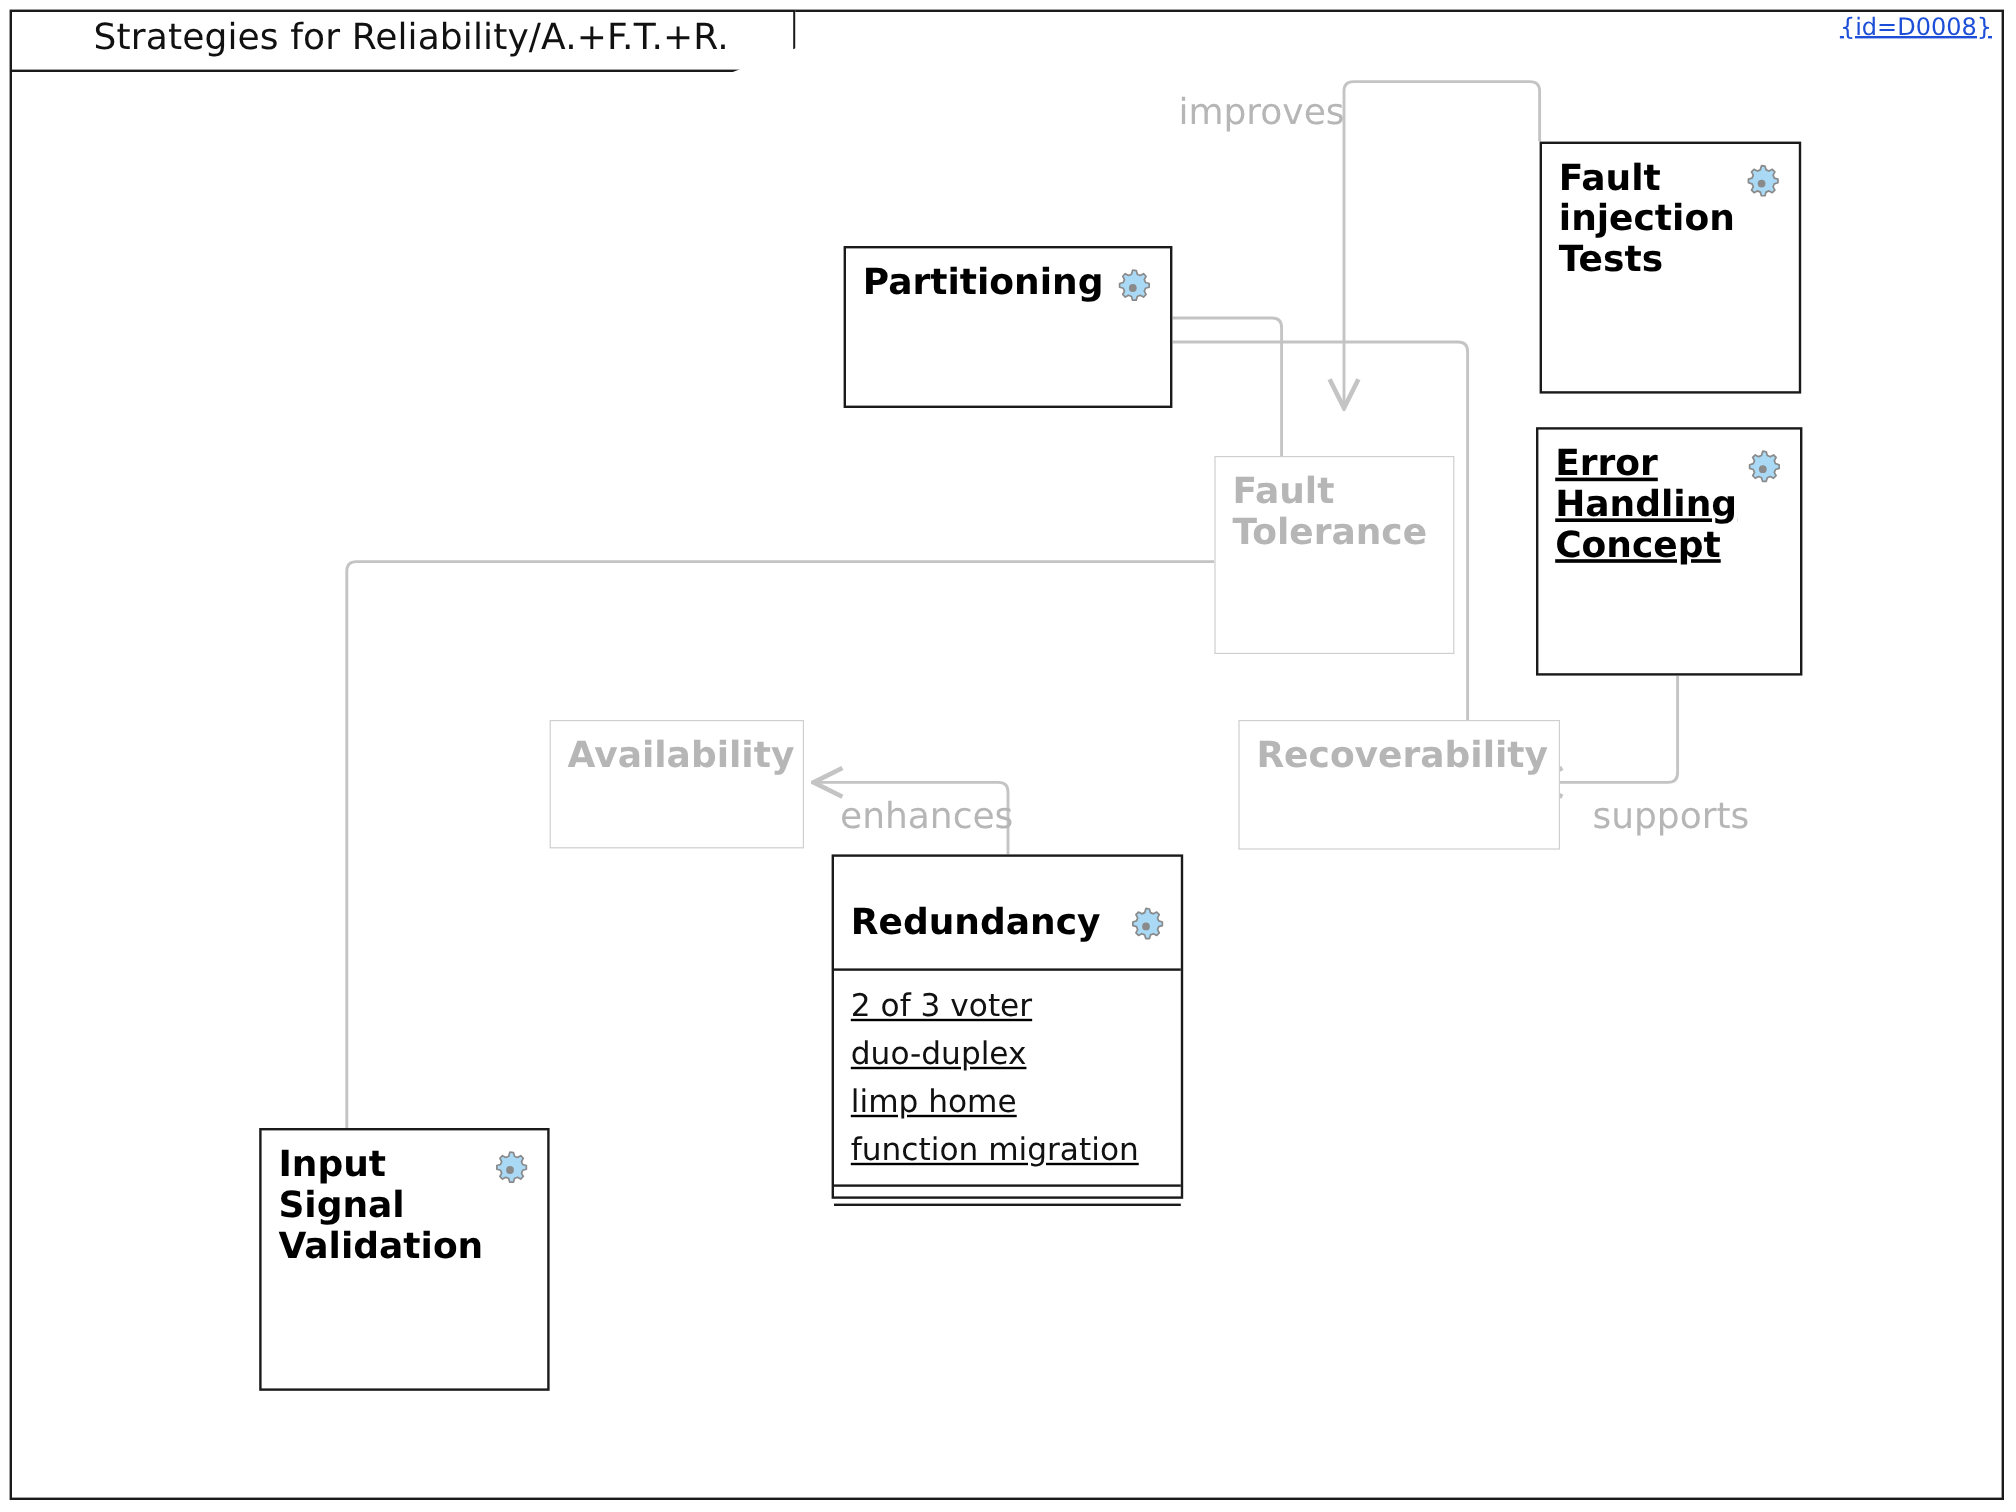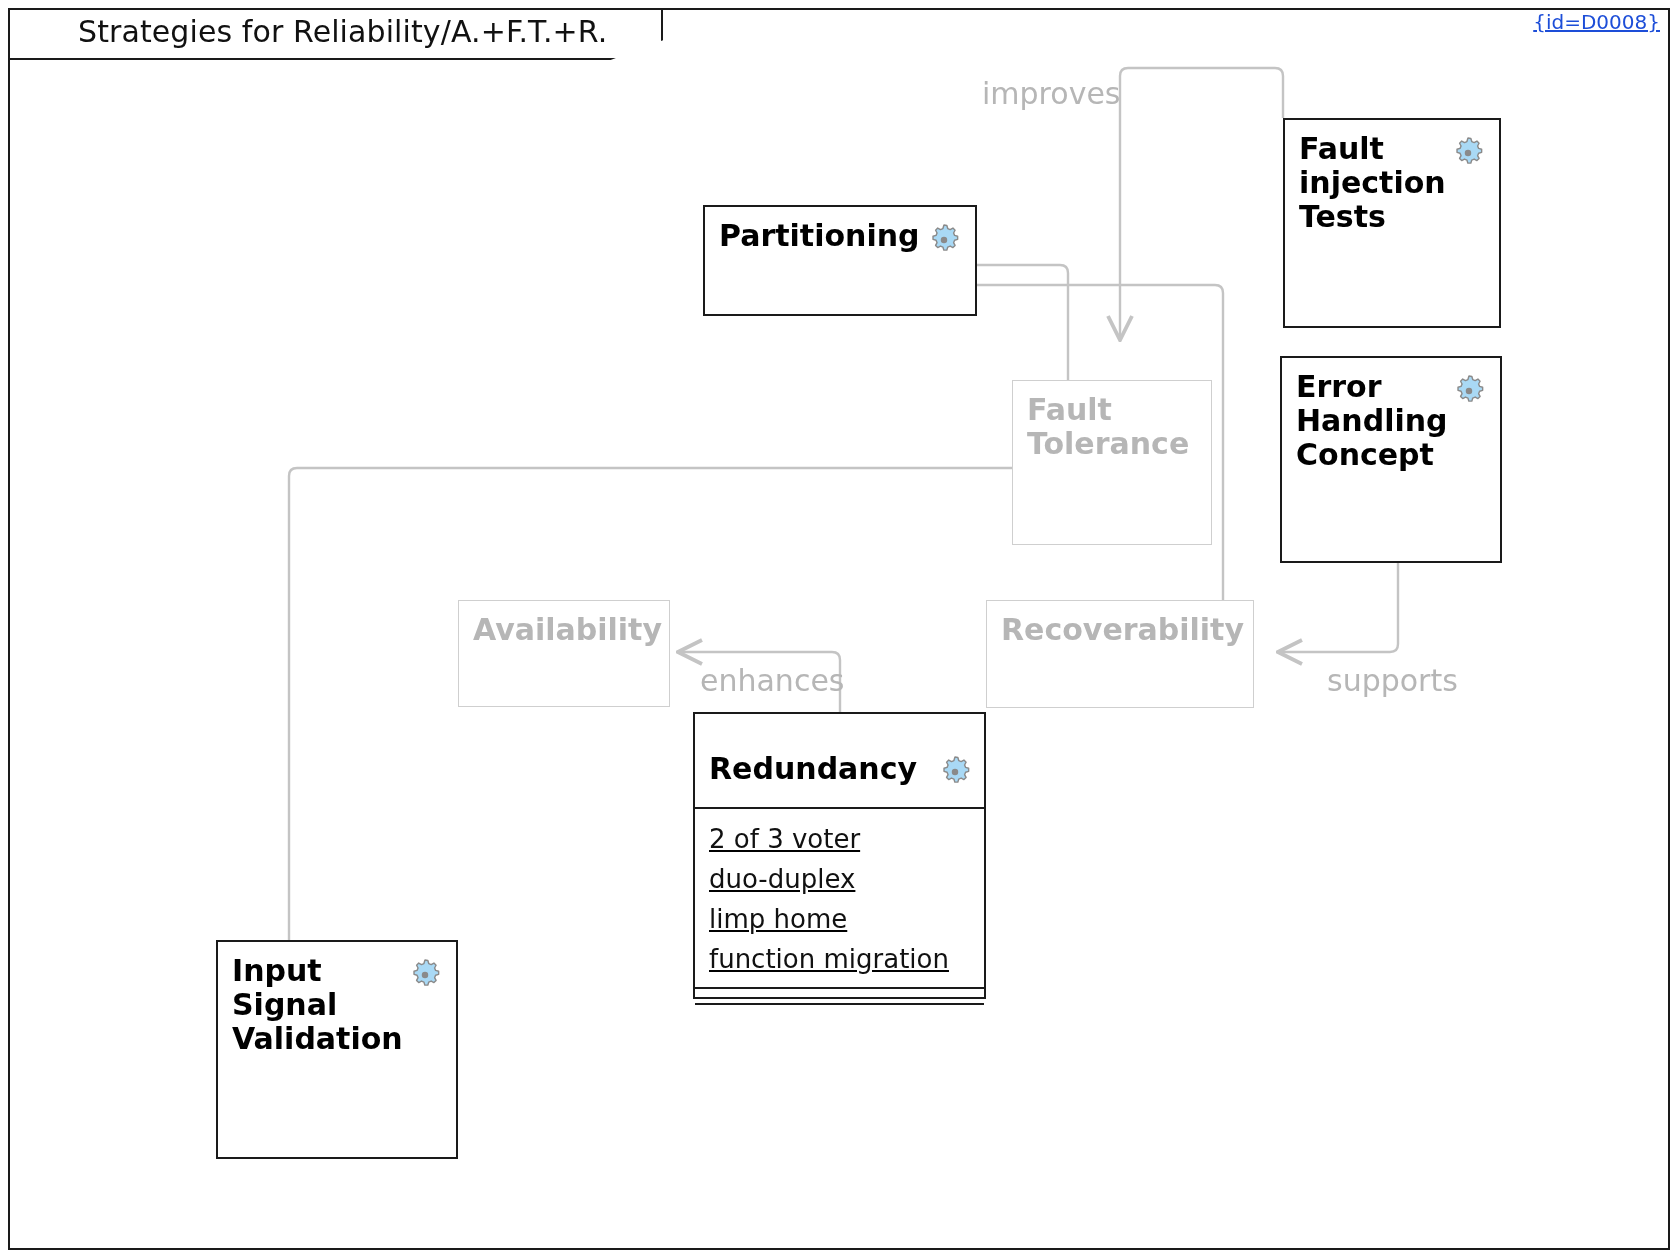--- a/index.html
+++ b/index.html
@@ -178,58 +178,58 @@
       <path d="M 840 712 L 840 660 Q 840 652 832 652 L 678 652" marker-end="url(#arrowOpen)"></path>
 
       <path d="M 1398 563 L 1398 644 Q 1398 652 1390 652 L 1278 652" marker-end="url(#arrowOpen)"></path>
     </g>
   </svg>
 
   <div class="edge-label" style="left:982px; top:76px;">improves</div>
   <div class="edge-label" style="left:700px; top:663px;">enhances</div>
   <div class="edge-label" style="left:1327px; top:663px;">supports</div>
 
-  <div class="node solid" style="left:703px; top:205px; width:274px; height:111px;">
+  <div class="node solid" style="left:703px; top:205px; width:274px; height:135px;">
     <div class="node-title title-pad">Partitioning</div>
     <svg class="gear" style="right:12px; top:14px;" viewBox="0 0 40 40">
       <path d="M20 4.2 l3.0 0.55 0.95 3.2 2.55 1.05 2.9-1.55 2.25 2.25 -1.55 2.9 1.05 2.55 3.2 0.95 0 3.2 -3.2 0.95 -1.05 2.55 1.55 2.9 -2.25 2.25 -2.9-1.55 -2.55 1.05 -0.95 3.2 -3.2 0 -0.95-3.2 -2.55-1.05 -2.9 1.55 -2.25-2.25 1.55-2.9 -1.05-2.55 -3.2-0.95 0-3.2 3.2-0.95 1.05-2.55 -1.55-2.9 2.25-2.25 2.9 1.55 2.55-1.05 0.95-3.2 z" fill="#a9d9f5" stroke="#8a8a8a" stroke-width="1.5" stroke-linejoin="round"></path>
       <circle cx="20" cy="20" r="3.4" fill="#8a8a8a"></circle>
     </svg>
   </div>
 
   <div class="node solid" style="left:1283px; top:118px; width:218px; height:210px;">
     <div class="node-title title-pad" style="width:150px;">Fault
 injection
 Tests</div>
     <svg class="gear" style="right:12px; top:14px;" viewBox="0 0 40 40">
       <path d="M20 4.2 l3.0 0.55 0.95 3.2 2.55 1.05 2.9-1.55 2.25 2.25 -1.55 2.9 1.05 2.55 3.2 0.95 0 3.2 -3.2 0.95 -1.05 2.55 1.55 2.9 -2.25 2.25 -2.9-1.55 -2.55 1.05 -0.95 3.2 -3.2 0 -0.95-3.2 -2.55-1.05 -2.9 1.55 -2.25-2.25 1.55-2.9 -1.05-2.55 -3.2-0.95 0-3.2 3.2-0.95 1.05-2.55 -1.55-2.9 2.25-2.25 2.9 1.55 2.55-1.05 0.95-3.2 z" fill="#a9d9f5" stroke="#8a8a8a" stroke-width="1.5" stroke-linejoin="round"></path>
       <circle cx="20" cy="20" r="3.4" fill="#8a8a8a"></circle>
     </svg>
   </div>
 
   <div class="node solid" style="left:1280px; top:356px; width:222px; height:207px;">
-    <div class="node-title title-pad" style="width:160px;">Error
+    <div class="node-title title-pad" style="width:160px;text-decoration:underline;">Error
 Handling
 Concept</div>
     <svg class="gear" style="right:12px; top:14px;" viewBox="0 0 40 40">
       <path d="M20 4.2 l3.0 0.55 0.95 3.2 2.55 1.05 2.9-1.55 2.25 2.25 -1.55 2.9 1.05 2.55 3.2 0.95 0 3.2 -3.2 0.95 -1.05 2.55 1.55 2.9 -2.25 2.25 -2.9-1.55 -2.55 1.05 -0.95 3.2 -3.2 0 -0.95-3.2 -2.55-1.05 -2.9 1.55 -2.25-2.25 1.55-2.9 -1.05-2.55 -3.2-0.95 0-3.2 3.2-0.95 1.05-2.55 -1.55-2.9 2.25-2.25 2.9 1.55 2.55-1.05 0.95-3.2 z" fill="#a9d9f5" stroke="#8a8a8a" stroke-width="1.5" stroke-linejoin="round"></path>
       <circle cx="20" cy="20" r="3.4" fill="#8a8a8a"></circle>
     </svg>
   </div>
 
   <div class="node ghost" style="left:1012px; top:380px; width:200px; height:165px;">
     <div class="node-title title-pad">Fault
 Tolerance</div>
   </div>
 
   <div class="node ghost" style="left:458px; top:600px; width:212px; height:107px;">
     <div class="node-title title-pad">Availability</div>
   </div>
 
-  <div class="node ghost" style="left:986px; top:600px; width:268px; height:108px;">
+  <div class="node ghost" style="left:1032px; top:600px; width:268px; height:108px;">
     <div class="node-title title-pad">Recoverability</div>
   </div>
 
   <div class="node solid" style="left:693px; top:712px; width:293px; height:287px; padding:0;">
     <div class="cls-head">
       <div class="node-title">Redundancy</div>
       <svg class="gear" style="right:10px; top:12px;" viewBox="0 0 40 40">
         <path d="M20 4.2 l3.0 0.55 0.95 3.2 2.55 1.05 2.9-1.55 2.25 2.25 -1.55 2.9 1.05 2.55 3.2 0.95 0 3.2 -3.2 0.95 -1.05 2.55 1.55 2.9 -2.25 2.25 -2.9-1.55 -2.55 1.05 -0.95 3.2 -3.2 0 -0.95-3.2 -2.55-1.05 -2.9 1.55 -2.25-2.25 1.55-2.9 -1.05-2.55 -3.2-0.95 0-3.2 3.2-0.95 1.05-2.55 -1.55-2.9 2.25-2.25 2.9 1.55 2.55-1.05 0.95-3.2 z" fill="#a9d9f5" stroke="#8a8a8a" stroke-width="1.5" stroke-linejoin="round"></path>
         <circle cx="20" cy="20" r="3.4" fill="#8a8a8a"></circle>
       </svg>

